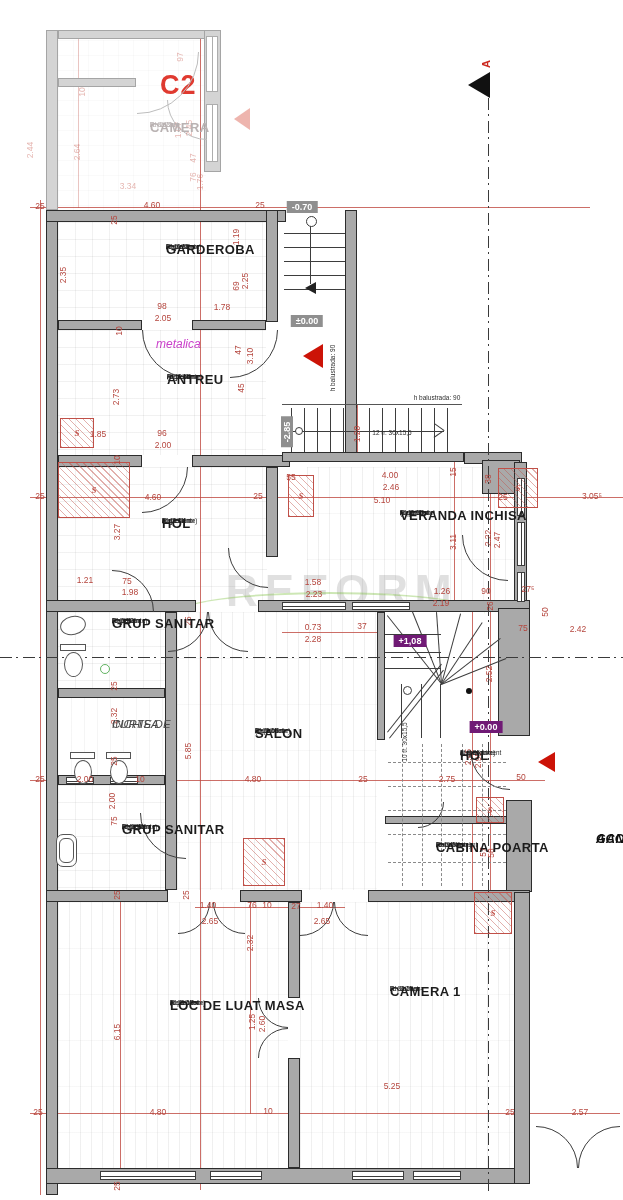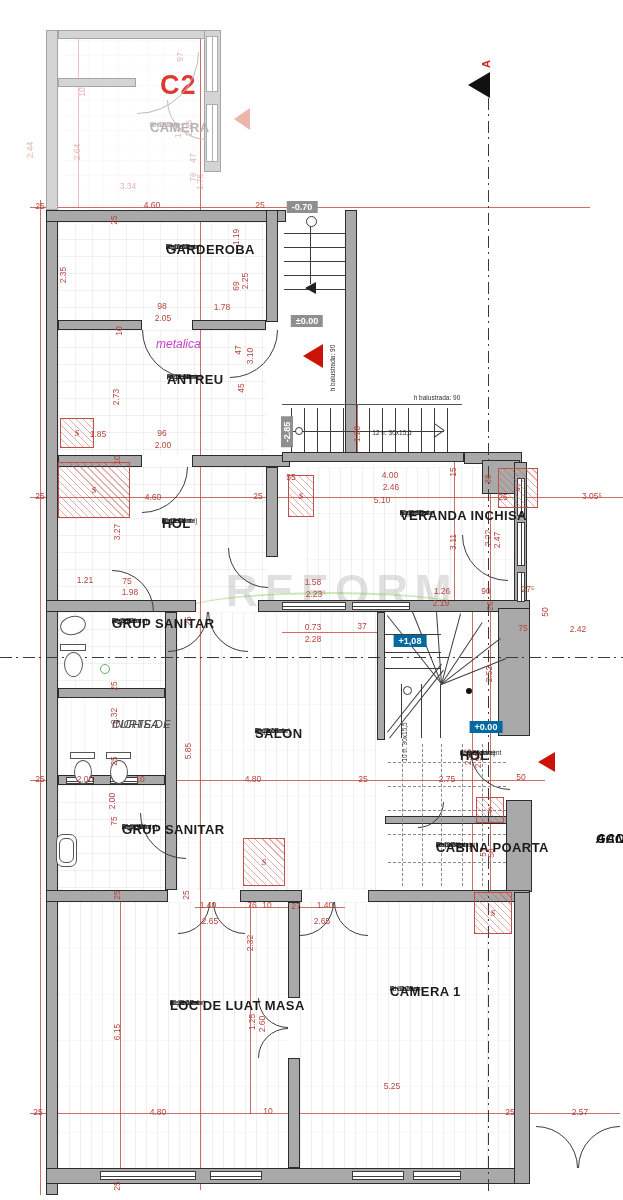--- a/index.html
+++ b/index.html
@@ -31,21 +31,21 @@
   .dshv{width:0;border-left:1px dashed #8a8a8a}
   .dshh{height:0;border-top:1px dashed #8a8a8a}
   
   .dim{font-size:8.5px;color:#b5463e;white-space:nowrap;transform:translate(-50%,-50%)}
   .dim.v{transform:translate(-50%,-50%) rotate(-90deg)}
   .dim.f{color:rgba(205,110,100,.5)}
   .dim.n{color:#2e2e2e;font-size:6.5px}
   .lvl{background:#8f8f8f;color:#fff;font-weight:bold;font-size:9px;padding:1px 5px;
        transform:translate(-50%,-50%);white-space:nowrap}
   .lvl.v{transform:translate(-50%,-50%) rotate(-90deg)}
-  .lvlm{background:#0369a1;color:#fff;font-weight:bold;font-size:9px;padding:1px 5px;
+  .lvlm{background:#701a75;color:#fff;font-weight:bold;font-size:9px;padding:1px 5px;
         transform:translate(-50%,-50%);white-space:nowrap}
   .room{transform:translate(-50%,0);text-align:center;color:#1c1c1c}
   .room .nm{position:static;display:block;font-weight:bold;font-size:13px;letter-spacing:.4px;white-space:nowrap}
   .room .sb{position:static;display:block;font-size:6.3px;line-height:1.45;white-space:nowrap}
   .room.fad{color:#b9b2b2}
   .room.it .nm{font-style:italic;font-weight:normal;font-size:11.5px;color:#4a4a4a;letter-spacing:0;line-height:1.1}
   .room.gang .nm{font-style:italic;font-weight:bold;font-size:12.5px;color:#111;line-height:1.15}
   .shaft{border:1px solid #c05048;
          background:repeating-linear-gradient(45deg,rgba(192,80,72,.45) 0 1px,rgba(255,255,255,0) 1px 5px);
          display:flex;align-items:center;justify-content:center}

